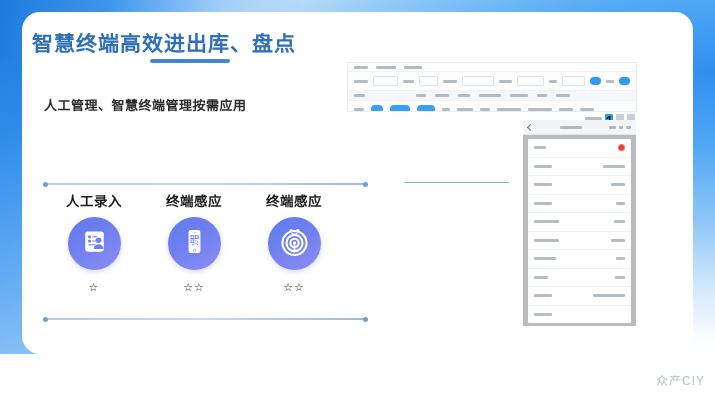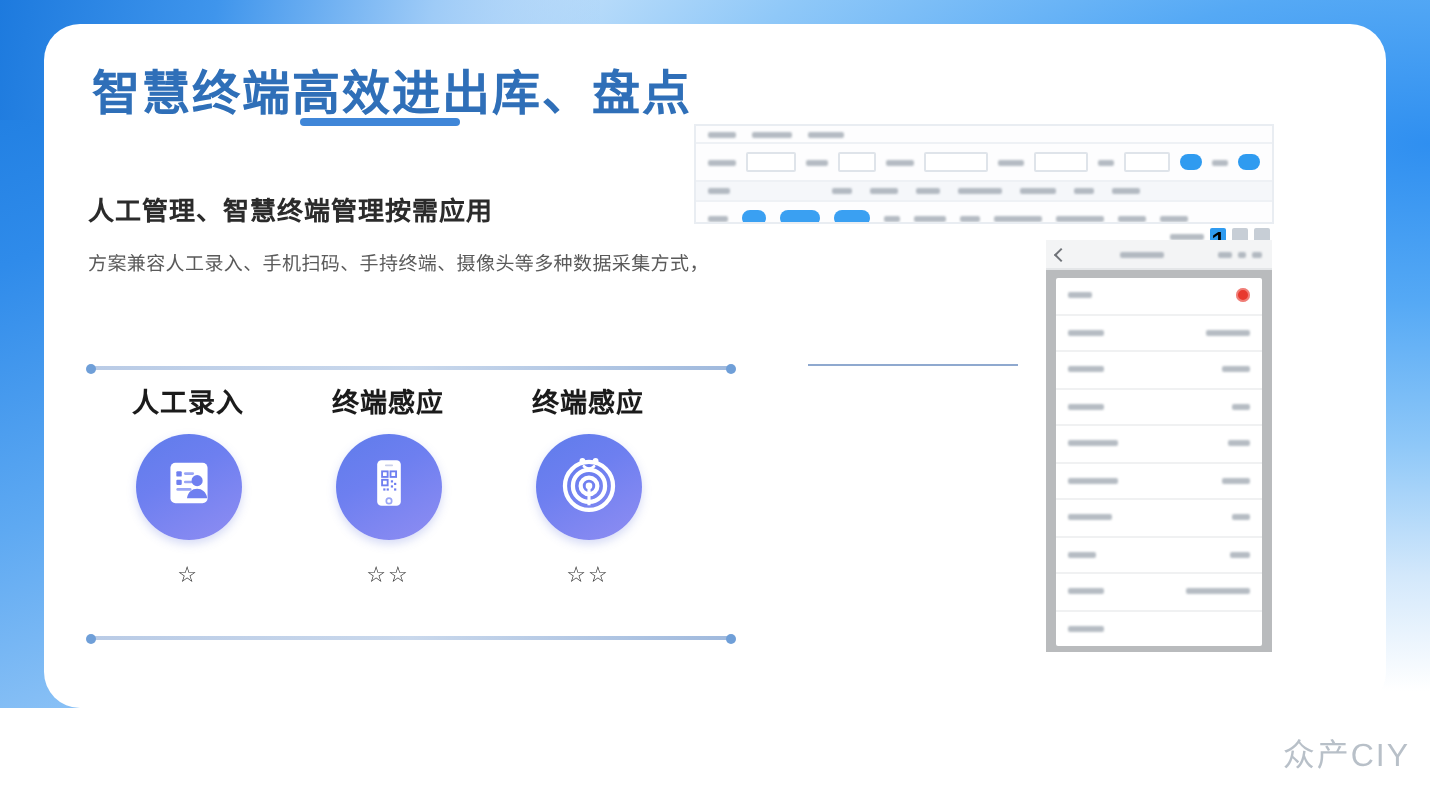--- a/index.html
+++ b/index.html
@@ -30,22 +30,22 @@
   }
 
   
   .card{
     position:absolute;left:22px;top:12px;width:671px;height:342px;
     background:#ffffff;border-radius:18px;
   }
 
   
   .title{
-    position:absolute;left:46px;top:27px;
-    font-size:24px;font-weight:bold;color:#2f6fb8;letter-spacing:1px;
+    position:absolute;left:32px;top:27px;
+    font-size:21px;font-weight:bold;color:#2f6fb8;letter-spacing:1px;
     white-space:nowrap;
   }
   .title-rule{
     position:absolute;left:150px;top:59px;width:80px;height:4px;
     background:#3f86d8;border-radius:2px;
   }
 
   
   .subtitle{
     position:absolute;left:44px;top:95px;
@@ -161,42 +161,41 @@
   }
   .p-row:last-child{border-bottom:none;}
   .red-dot{
     width:7px;height:7px;border-radius:50%;background:#e8392f;
     box-shadow:inset 0 0 0 1px rgba(255,255,255,.35);
   }
 
   
   .watermark{
     position:absolute;right:10px;bottom:12px;
-    font-size:16px;color:#8e9aa8;opacity:.62;letter-spacing:1px;
+    font-size:12px;color:#8e9aa8;opacity:.62;letter-spacing:1px;
     white-space:nowrap;
   }
 </style>
 </head>
 <body>
 
 <div id="stage">
 
   <div class="bg-grad"></div>
   <div class="bg-left"></div>
   <div class="bg-topleft"></div>
   <div class="bg-bottom"></div>
 
   <div class="card"></div>
 
   <div class="title">智慧终端高效进出库、盘点</div>
   <div class="title-rule"></div>
 
   <div class="subtitle">人工管理、智慧终端管理按需应用</div>
   <div class="body-text">
-    <div>方案兼容人工录入、手机扫码、手持终端、摄像头等多种数据采集方式，</div>
   </div>
 
   <div class="rail top">
     <span class="rail-dot l"></span>
     <span class="rail-dot r"></span>
   </div>
   <div class="rail bottom">
     <span class="rail-dot l"></span>
     <span class="rail-dot r"></span>
   </div>

